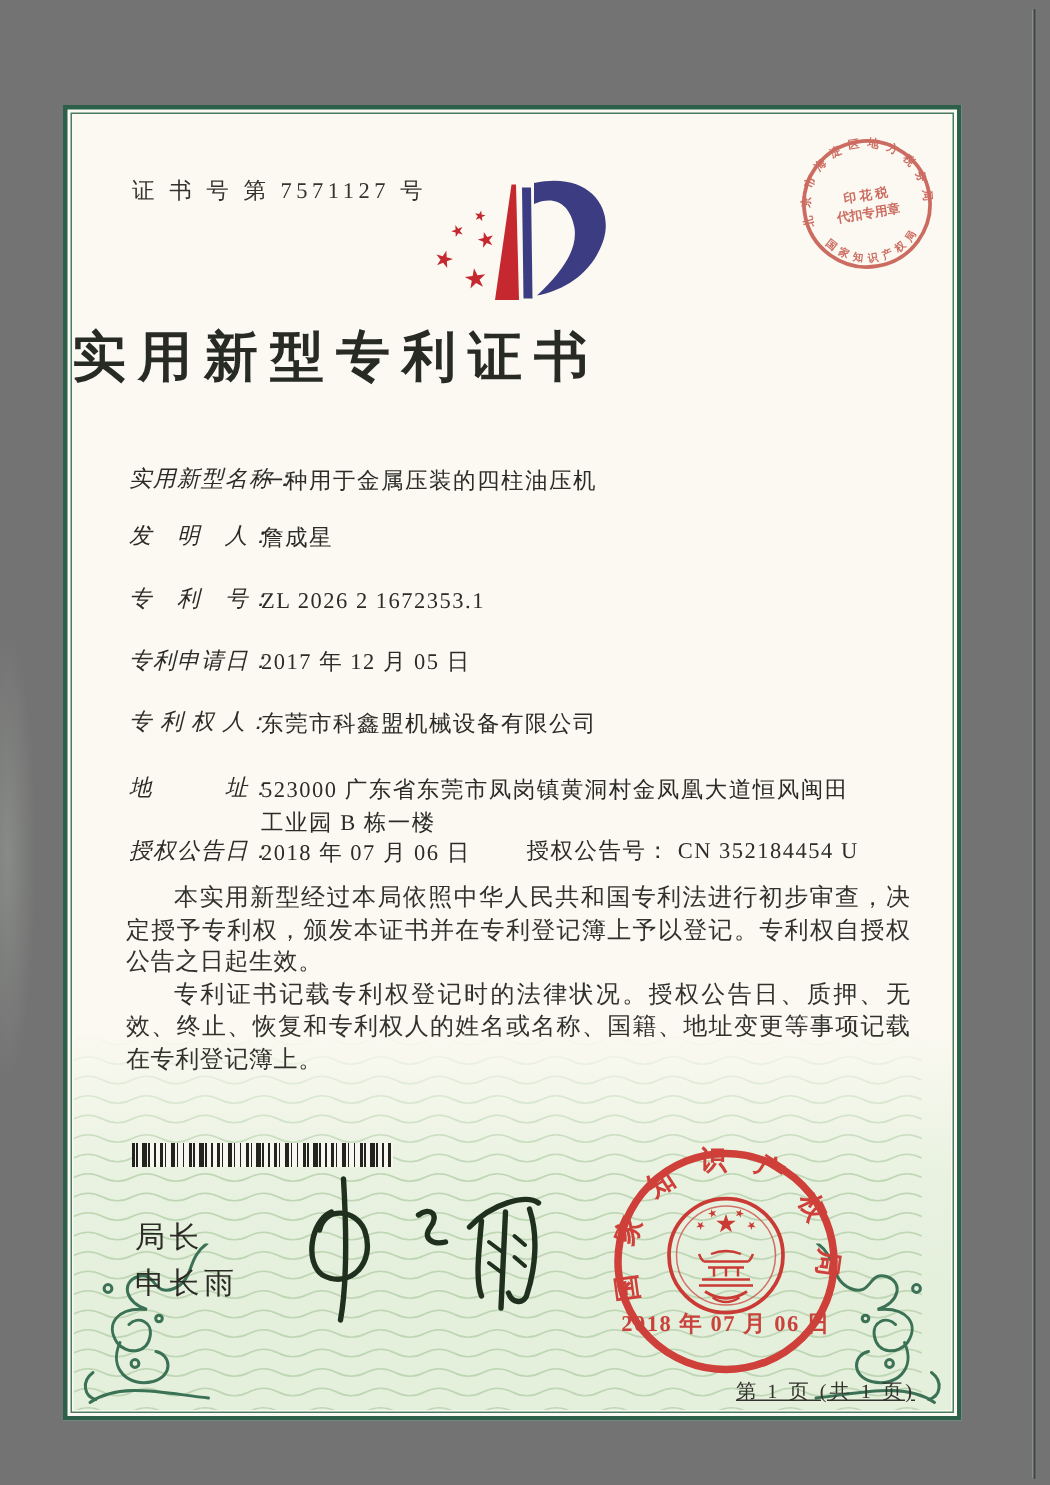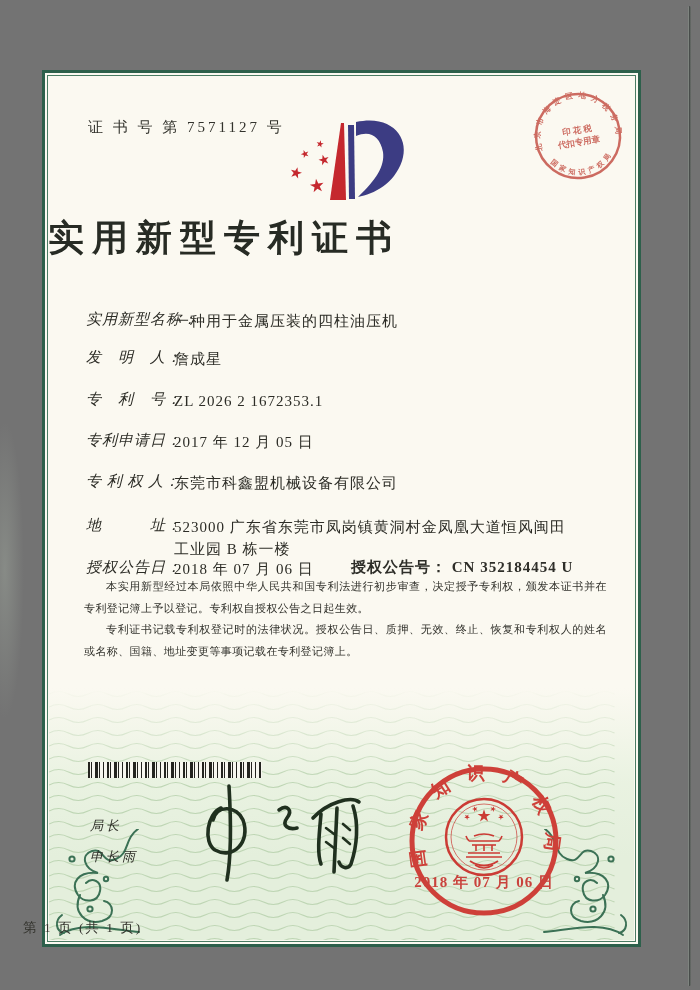--- a/index.html
+++ b/index.html
@@ -27,46 +27,46 @@
   .cert-number{position:absolute;left:40px;top:42px;font-size:15px;letter-spacing:3px;color:#33332d;}
 
   .logo{position:absolute;left:240px;top:30px;}
   .title{position:absolute;left:0;top:138px;width:100%;text-align:left;
       font-size:36px;font-weight:bold;letter-spacing:8px;color:#272b24;}
 
   .field-row{position:absolute;left:0;width:100%;font-size:15px;letter-spacing:1px;}
   .field-label{position:absolute;left:38px;top:0;color:#2c2c26;font-style:italic;}
   .field-value{display:block;padding-left:126px;padding-right:40px;white-space:pre-line;line-height:22px;color:#2c2c26;}
   .pair2{position:absolute;left:303px;top:0;}
-  .pair2 span{letter-spacing:1px;font-weight:bold;}
-
-  .paragraphs{position:absolute;left:36px;right:28px;top:500px;
-      font-size:11px;line-height:21.5px;letter-spacing:.4px;color:#32322c;text-align:justify;}
+  .pair2 span{letter-spacing:1px;}
+
+  .paragraphs{position:absolute;left:36px;right:28px;top:512px;
+      font-size:16px;line-height:21.5px;letter-spacing:.4px;color:#32322c;text-align:justify;}
   .paragraphs p{margin:0;text-indent:2em;}
 
   .barcode{position:absolute;left:40px;top:686px;width:174px;height:16px;
       background:repeating-linear-gradient(90deg,#24241f 0 2px,#f7f6ef 2px 3px,#24241f 3px 4px,
       #f7f6ef 4px 7px,#24241f 7px 10px,#f7f6ef 10px 11px,#24241f 11px 12px,#f7f6ef 12px 15px,
       #24241f 15px 16px,#f7f6ef 16px 19px);}
 
-  .signatory{position:absolute;left:42px;top:734px;font-size:13px;letter-spacing:3px;
-      line-height:31px;color:#2c2c26;font-style:italic;}
+  .signatory{position:absolute;left:42px;top:734px;font-size:20px;letter-spacing:3px;
+      line-height:31px;color:#2c2c26;}
   .signature{position:absolute;left:145px;top:704px;}
 
   .seal{position:absolute;left:351px;top:680px;}
   .seal-date{position:absolute;left:351px;top:797px;width:170px;text-align:center;
       font-size:15px;font-weight:bold;letter-spacing:1px;color:#c9423c;}
   .seal-arc-text{font-size:18px;font-weight:bold;letter-spacing:17px;fill:#ce4039;}
   .stamp{position:absolute;left:480px;top:10px;opacity:.92;}
   .stamp-arc-top{font-size:7.5px;font-weight:bold;letter-spacing:5px;fill:#c96055;}
   .stamp-arc-bottom{font-size:7px;font-weight:bold;letter-spacing:3.5px;fill:#c96055;}
   .stamp-center{font-size:8.5px;font-weight:bold;fill:#c96055;text-anchor:middle;}
 
-  .footer{position:absolute;left:0;top:843px;width:100%;text-align:left;
-      transform:translateX(-25px);font-size:13.5px;letter-spacing:2px;color:#33332d;}
+  .footer{position:absolute;left:0;top:843px;width:100%;text-align:right;
+      transform:translateX(-25px);font-size:13.5px;letter-spacing:2px;color:#33332d;text-decoration:underline;}
 </style>
 </head>
 <body>
 
 <svg width="0" height="0" style="position:absolute" aria-hidden="true">
   <defs>
     <path id="star" d="M0,-10 L2.245,-3.09 9.511,-3.09 3.633,1.18 5.878,8.09 0,3.82 -5.878,8.09 -3.633,1.18 -9.511,-3.09 -2.245,-3.09 Z"></path>
     <path id="wv" fill="none" d="M0,6 q10,-5 20,0 t20,0 t20,0 t20,0 t20,0 t20,0 t20,0 t20,0 t20,0 t20,0 t20,0 t20,0 t20,0 t20,0 t20,0 t20,0 t20,0 t20,0 t20,0 t20,0 t20,0 t20,0 t20,0 t20,0 t20,0 t20,0 t20,0 t20,0 t20,0"></path>
     <g id="flourish-g" fill="none" stroke="#3b7155" stroke-width="2" stroke-linecap="round">
       <path d="M88,0 C74,10 80,24 66,30 C52,36 54,18 42,22 C30,26 34,40 48,44 C28,42 20,54 28,66 C34,74 48,74 50,62 C52,52 42,48 36,54"></path>

